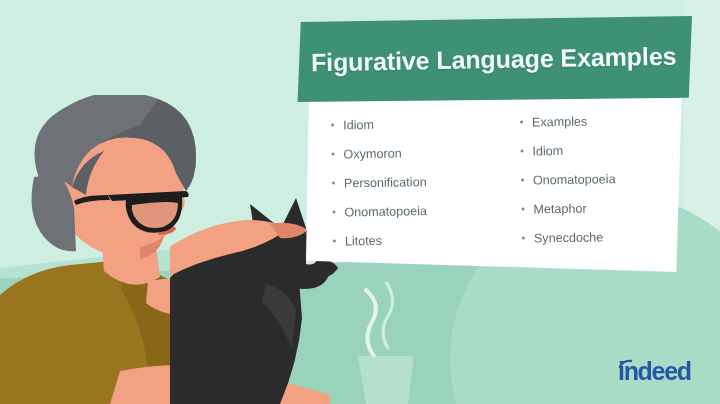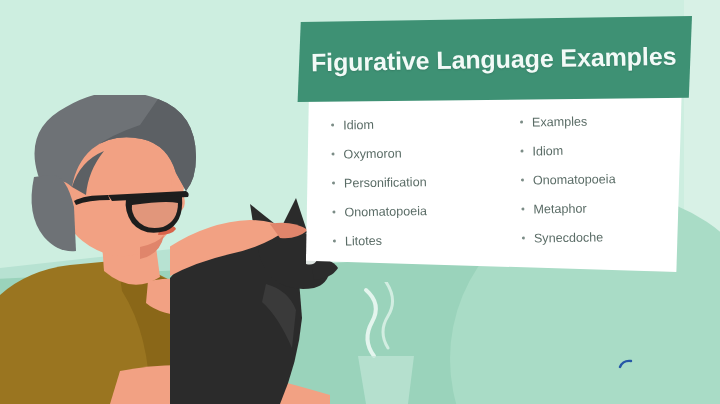--- a/index.html
+++ b/index.html
@@ -280,15 +280,16 @@
         </div>
       </div>
 
     </div>
   </div>
 
   <div class="logo">
     <svg viewBox="0 0 82 28" width="82" height="28" style="position:absolute;left:0;top:0;">
       <path d="M 2 8 Q 5 1 13 2" stroke="#2557a7" stroke-width="2.4" fill="none" stroke-linecap="round"></path>
     </svg>
+    <span class="logo-text">indeed</span>
   </div>
 
 </div>
 
 </body></html>

